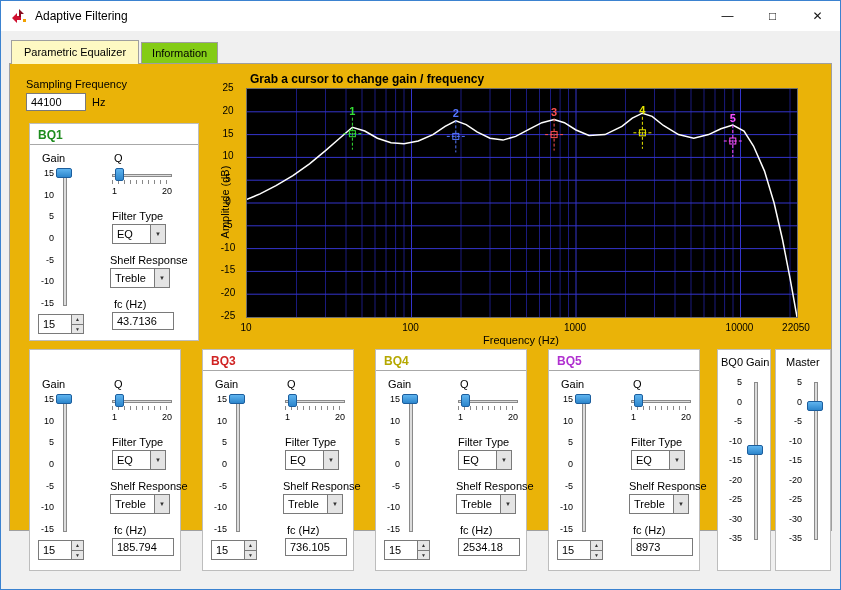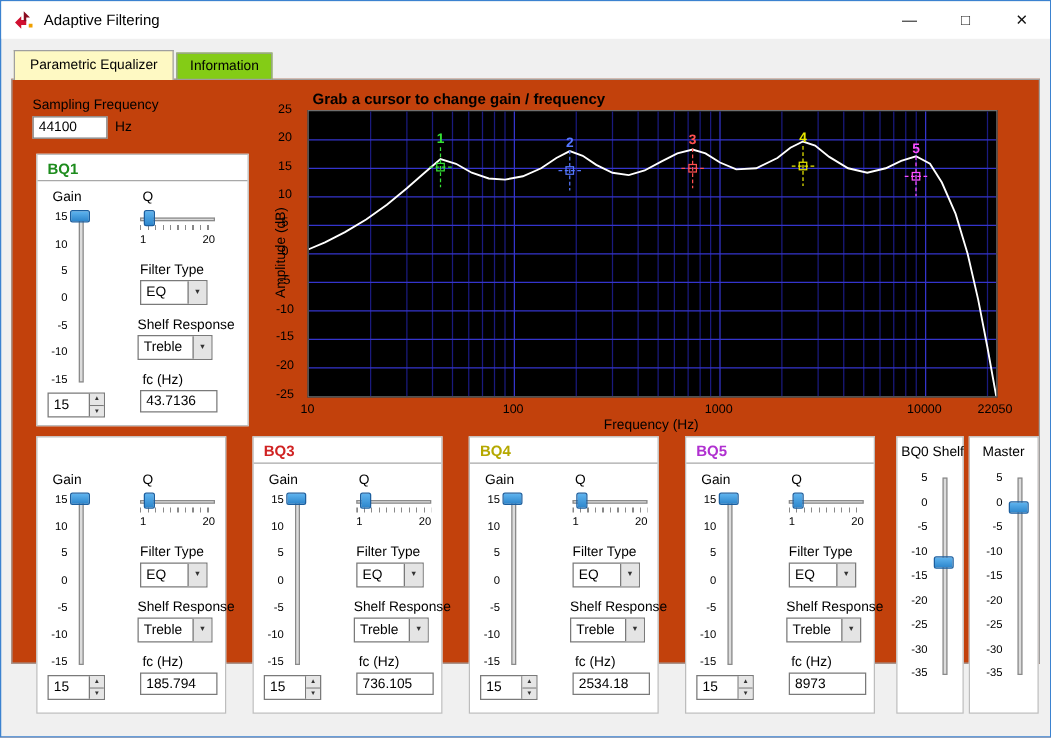--- a/index.html
+++ b/index.html
@@ -11,21 +11,21 @@
   
   .titlebar { position: absolute; top: 0; left: 0; right: 0; height: 30px; background: #fff; display: flex; align-items: center; }
   .app-icon { margin-left: 9px; width: 17px; height: 16px; }
   .title-text { margin-left: 8px; font-size: 12px; }
   .win-btns { margin-left: auto; display: flex; height: 100%; }
   .win-btn { width: 45px; height: 100%; display: flex; align-items: center; justify-content: center; font-size: 12px; color: #111; }
   
   .tabstrip { position: absolute; left: 10px; top: 39px; display: flex; align-items: flex-end; z-index: 3; }
   .tab { height: 22px; line-height: 21px; padding: 0 10px; background: #84cc16; border: 1px solid #9f9f9f; margin-right: 2px; }
   .tab.active { height: 24px; line-height: 23px; background: #fef9c3; border-bottom: none; padding: 0 12px; }
-  .page { position: absolute; left: 8px; top: 62px; width: 823px; height: 468px; background: #c2410c; border: 1px solid #9f9f9f; z-index: 2; }
+  .page { position: absolute; left: 8px; top: 62px; width: 823px; height: 468px; background: #eab308; border: 1px solid #9f9f9f; z-index: 2; }
   .lbl { position: absolute; font-size: 11px; white-space: nowrap; }
   .tiny { font-size: 9px; }
   
   .field { position: absolute; height: 18px; border: 1px solid #7a7a7a; background: #fff; font-size: 11px; padding: 2px 0 0 4px; }
   .combo { position: absolute; height: 20px; border: 1px solid #7a7a7a; background: #fff; display: flex; align-items: stretch; }
   .combo-text { flex: 1; font-size: 11px; padding: 3px 0 0 4px; }
   .combo-arrow { width: 15px; background: #e4e4e4; border-left: 1px solid #7a7a7a; display: flex; align-items: center; justify-content: center; font-size: 6px; color: #333; }
   .spin { position: absolute; height: 20px; border: 1px solid #7a7a7a; background: #fff; display: flex; }
   .spin-val { flex: 1; font-size: 11px; padding: 3px 0 0 4px; }
   .spin-btns { width: 12px; display: flex; flex-direction: column; border-left: 1px solid #7a7a7a; }
@@ -389,21 +389,21 @@
       <span class="lbl" style="left:80px;top:130px">Shelf Response</span>
       <div class="combo" style="left:80px;top:144px;width:60px">
         <span class="combo-text">Treble</span>
         <span class="combo-arrow">▼</span>
       </div>
       <span class="lbl" style="left:84px;top:174px">fc (Hz)</span>
       <div class="field" style="left:82px;top:188px;width:62px">8973</div>
     </div>
 
     <div class="group" style="left:707px;top:285px;width:54px;height:222px">
-      <span class="lbl" style="left:3px;top:6px">BQ0 Shelf</span>
+      <span class="lbl" style="left:3px;top:6px">BQ0 Gain</span>
       <div class="gs-labels" style="left:0px;top:27px;width:24px;height:166px">
           <span>5</span>
           <span>0</span>
           <span>-5</span>
           <span>-10</span>
           <span>-15</span>
           <span>-20</span>
           <span>-25</span>
           <span>-30</span>
           <span>-35</span>

